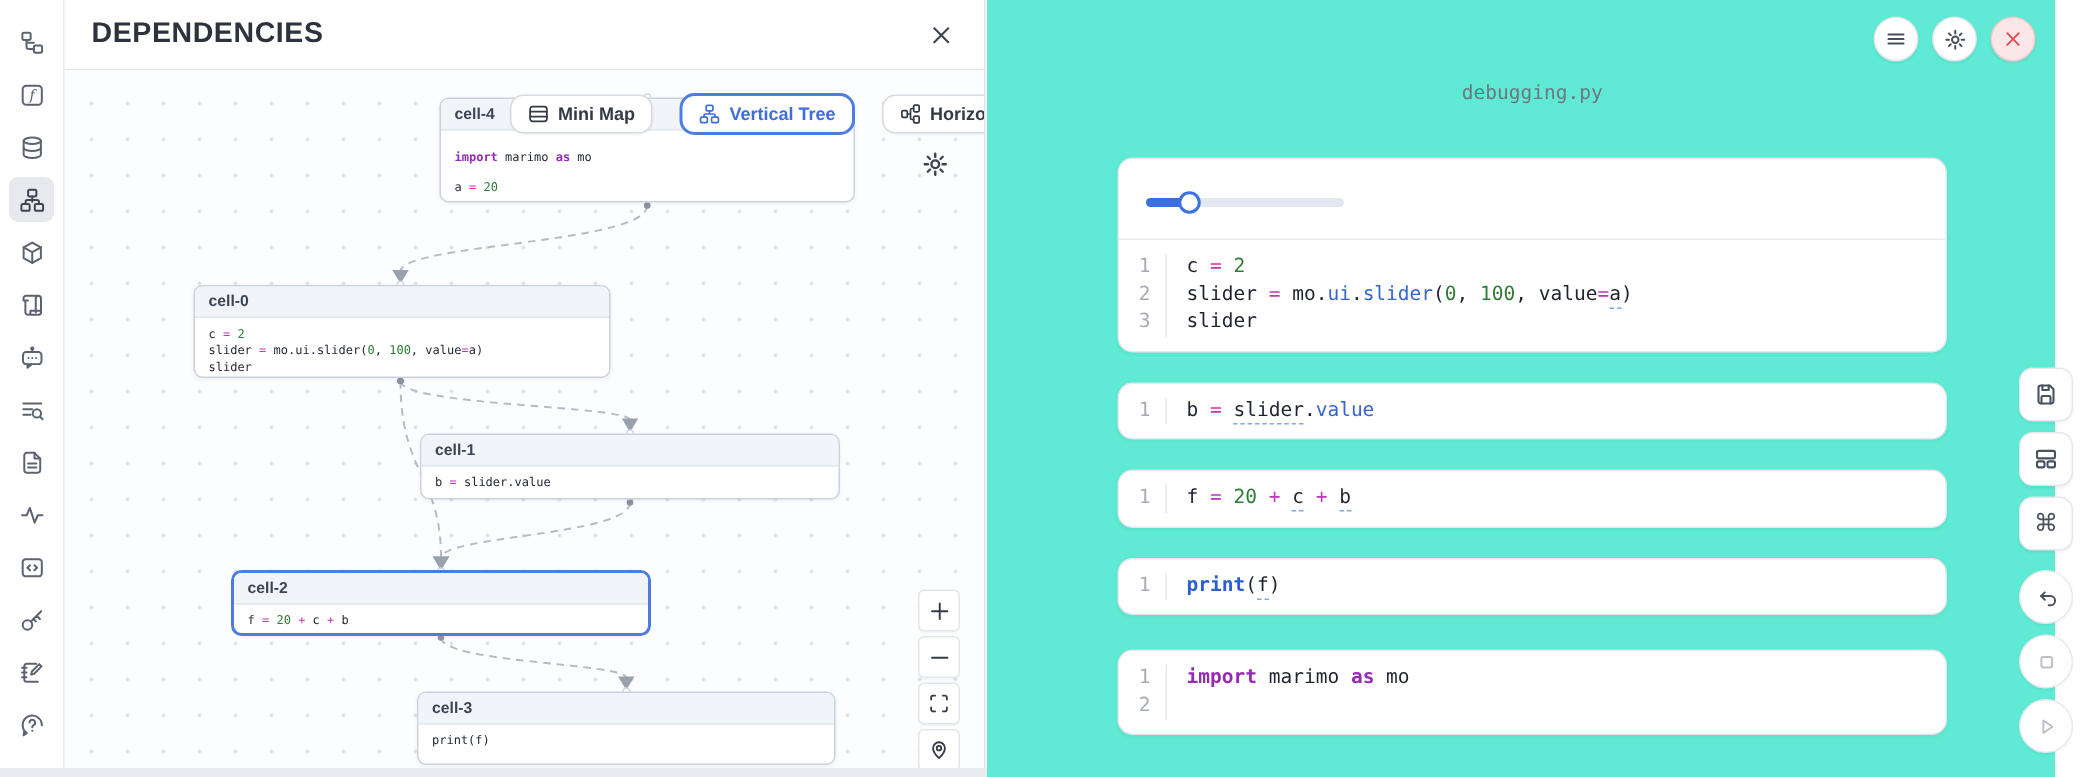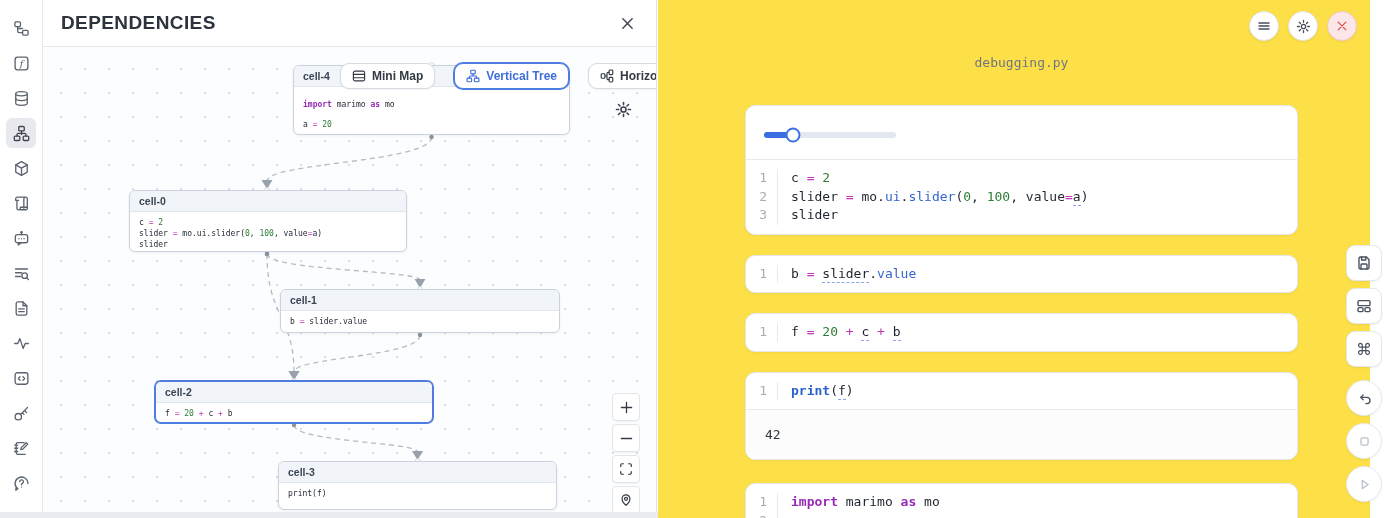--- a/index.html
+++ b/index.html
@@ -60,21 +60,21 @@
   .gnode-h { background:#f1f4f8; border-bottom:1px solid #e1e6ee; padding:4px 9px;
     font-size:10.5px; font-weight:700; color:#3b4554; }
   .gnode-b { padding:5px 9px 6px; font-family:"DejaVu Sans Mono", monospace; font-size:8px;
     color:#505a68; line-height:11px; }
   .gnode.spaced .gnode-b { padding-top:8px; line-height:20px; }
 
   
   .bottom-strip { position:absolute; left:0; bottom:0; width:658px; height:6px; background:#e9ecf1; z-index:6; }
 
   
-  .main { position:absolute; left:658px; top:0; width:712px; height:518px; background:#fde047; }
+  .main { position:absolute; left:658px; top:0; width:712px; height:518px; background:#5eead4; }
   .filename { position:absolute; left:87px; top:55px; width:553px; text-align:center;
     font-family:"DejaVu Sans Mono", monospace; font-size:13px; color:#6f7680; }
 
   .top-actions { position:absolute; right:13px; top:11px; display:flex; gap:9px; }
   .circle-btn { width:30px; height:30px; border-radius:50%; background:#fff; border:1px solid #e4e6ea;
     box-shadow:0 1px 2px rgba(20,30,50,.08); display:flex; align-items:center; justify-content:center;
     cursor:pointer; color:#484f5a; }
   .circle-btn svg { stroke:currentColor; fill:none; stroke-width:1.4; stroke-linecap:round; stroke-linejoin:round; }
   .circle-btn.danger { background:#fbe7e7; border-color:#f2caca; color:#e5484d; }
 
@@ -410,21 +410,20 @@
           </div>
         </div>
       </div>
       <div class="cell-card">
         <div class="code-area">
           <div class="code-row">
             <div class="ln">1</div>
             <div class="cd"><span class="tk-fb">print</span><span class="tk-p">(</span><span class="tk-u">f</span><span class="tk-p">)</span></div>
           </div>
         </div>
-        <div class="out-area">42</div>
       </div>
       <div class="cell-card">
         <div class="code-area">
           <div class="code-row">
             <div class="ln">1</div>
             <div class="cd"><span class="tk-k">import</span><span class="tk-d"> marimo </span><span class="tk-k">as</span><span class="tk-d"> mo</span></div>
           </div>
           <div class="code-row">
             <div class="ln">2</div>
             <div class="cd"><span class="tk-d"></span></div>

